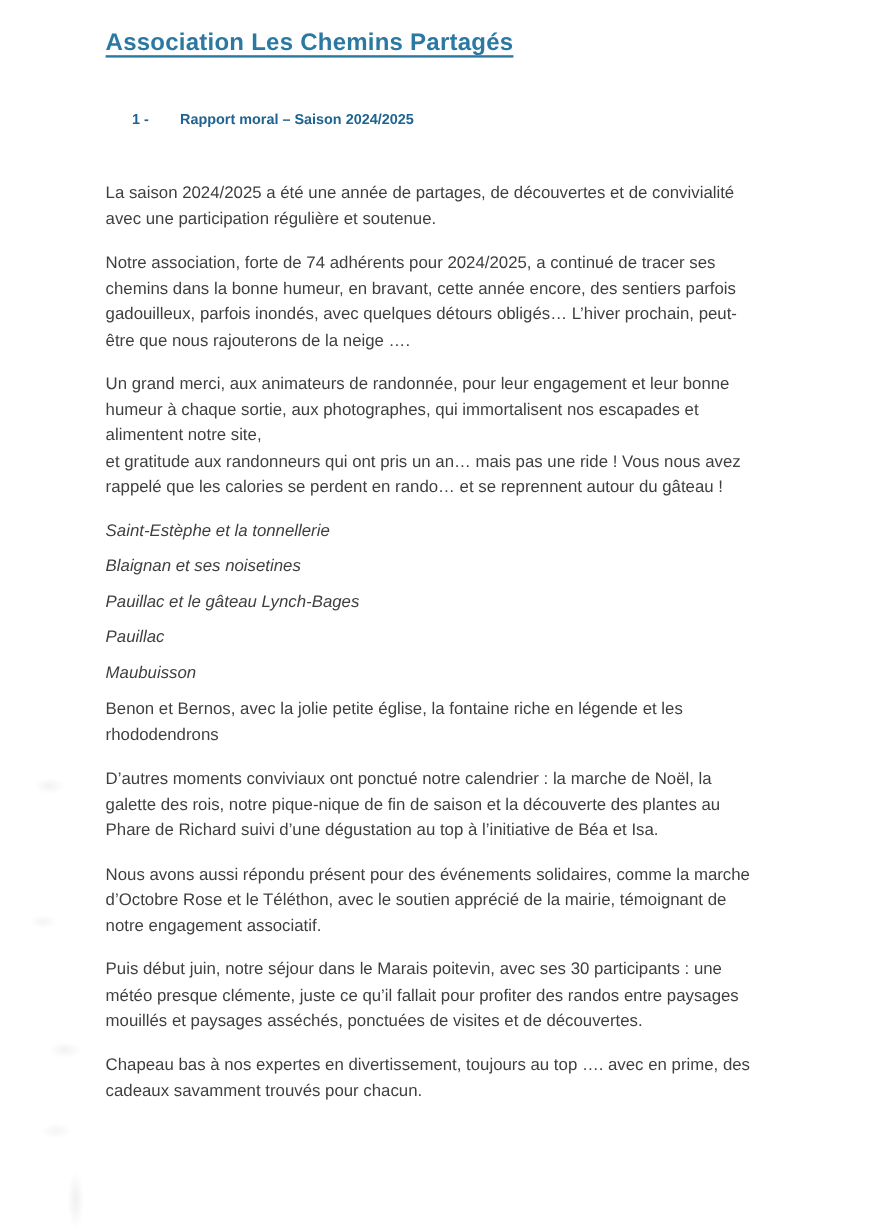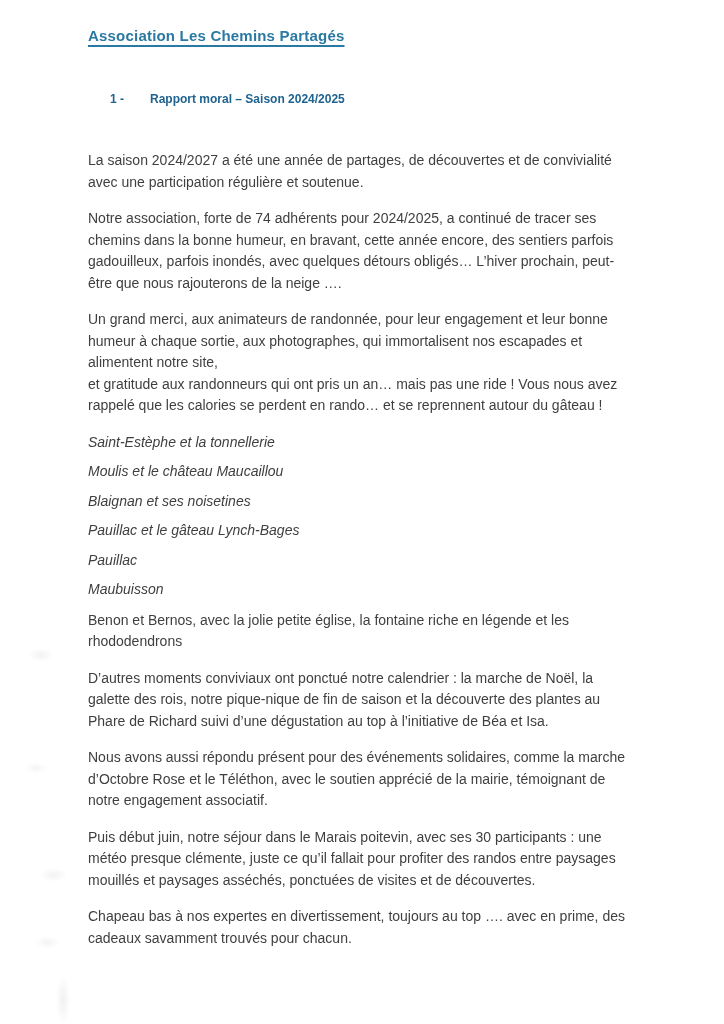--- a/index.html
+++ b/index.html
@@ -18,21 +18,21 @@
   .page {
     position: relative;
     width: 724px;
     height: 1024px;
     padding: 22px 89px 0 88px;
     box-sizing: border-box;
     background: #ffffff;
   }
   .doc-title {
     margin: 0 0 36px 0;
-    font-size: 15px;
+    font-size: 20px;
     line-height: 28px;
     font-weight: bold;
     color: var(--color-title, #2b79a2);
     text-decoration: underline;
     text-decoration-thickness: 1.5px;
     text-underline-offset: 4px;
     letter-spacing: 0.2px;
   }
   .section-heading {
     margin: 0 0 38px 22px;
@@ -81,27 +81,26 @@
 
 <div class="page">
 
   <h1 class="doc-title">Association Les Chemins Partagés</h1>
 
   <h2 class="section-heading">
     <span class="section-number">1 -</span><span>Rapport moral – Saison 2024/2025</span>
   </h2>
 
   <div class="body-text">
-    <p>La saison 2024/2027 a été une année de partages, de découvertes et de convivialité avec une participation régulière et soutenue.</p>
+    <p>La saison 2024/2025 a été une année de partages, de découvertes et de convivialité avec une participation régulière et soutenue.</p>
     <p>Notre association, forte de 74 adhérents pour 2024/2025, a continué de tracer ses chemins dans la bonne humeur, en bravant, cette année encore, des sentiers parfois gadouilleux, parfois inondés, avec quelques détours obligés… L’hiver prochain, peut-être que nous rajouterons de la neige ….</p>
     <p>Un grand merci, aux animateurs de randonnée, pour leur engagement et leur bonne humeur à chaque sortie, aux photographes, qui immortalisent nos escapades et alimentent notre site,
 et gratitude aux randonneurs qui ont pris un an… mais pas une ride ! Vous nous avez rappelé que les calories se perdent en rando… et se reprennent autour du gâteau !</p>
 
     <p class="outing">Saint-Estèphe et la tonnellerie</p>
-    <p class="outing">Moulis et le château Maucaillou</p>
     <p class="outing">Blaignan et ses noisetines</p>
     <p class="outing">Pauillac et le gâteau Lynch-Bages</p>
     <p class="outing">Pauillac</p>
     <p class="outing">Maubuisson</p>
 
     <p class="after-outings">Benon et Bernos, avec la jolie petite église, la fontaine riche en légende et les rhododendrons</p>
     <p>D’autres moments conviviaux ont ponctué notre calendrier : la marche de Noël, la galette des rois, notre pique-nique de fin de saison et la découverte des plantes au Phare de Richard suivi d’une dégustation au top à l’initiative de Béa et Isa.</p>
     <p>Nous avons aussi répondu présent pour des événements solidaires, comme la marche d’Octobre Rose et le Téléthon, avec le soutien apprécié de la mairie, témoignant de notre engagement associatif.</p>
     <p>Puis début juin, notre séjour dans le Marais poitevin, avec ses 30 participants : une météo presque clémente, juste ce qu’il fallait pour profiter des randos entre paysages mouillés et paysages asséchés, ponctuées de visites et de découvertes.</p>
     <p>Chapeau bas à nos expertes en divertissement, toujours au top …. avec en prime, des cadeaux savamment trouvés pour chacun.</p>

